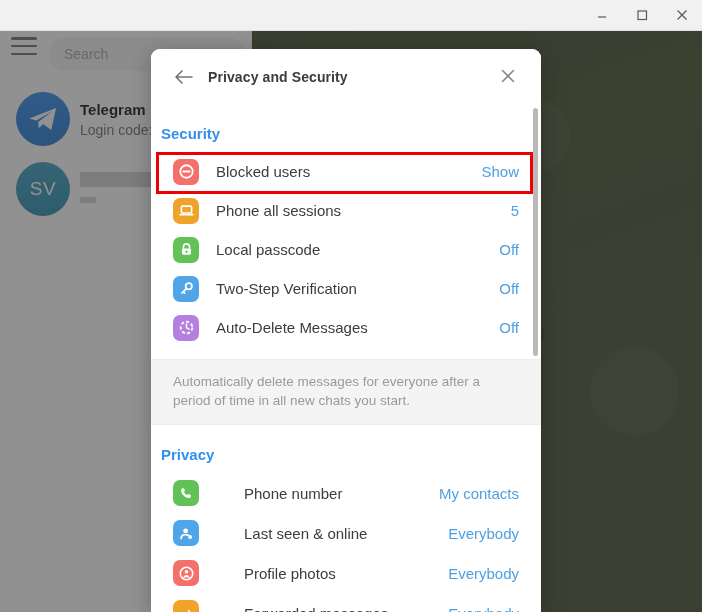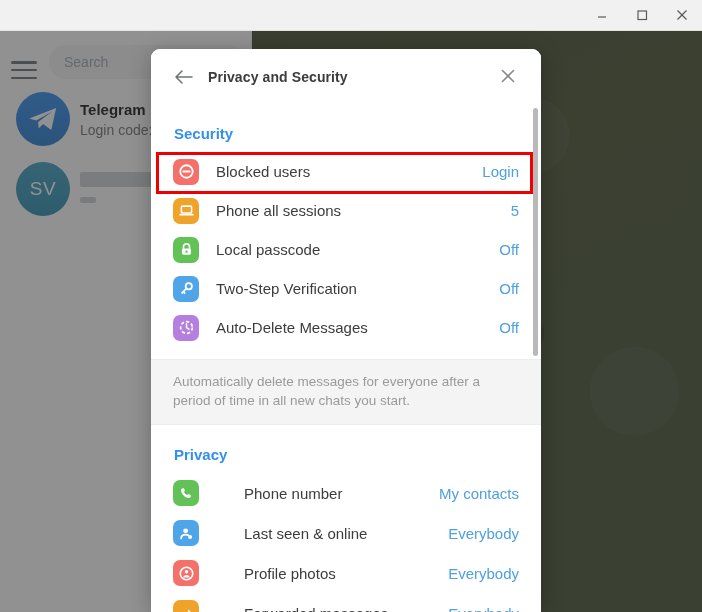--- a/index.html
+++ b/index.html
@@ -55,21 +55,21 @@
     width: 252px;
     height: 581px;
     background: #ffffff;
   }
   .tg-searchrow {
     position: absolute;
     top: 6px; left: 0;
     width: 252px;
     height: 42px;
     display: flex;
-    align-items: flex-end;
+    align-items: flex-start;
   }
   .hamburger {
     width: 26px;
     height: 18px;
     margin-left: 11px;
     display: flex;
     flex-direction: column;
     justify-content: space-between;
   }
   .hamburger span {
@@ -270,21 +270,21 @@
     width: 5px;
     height: 248px;
     border-radius: 3px;
     background: #b9b9b9;
   }
 
   .section-title {
     font-size: 15px;
     font-weight: bold;
     color: #3390ec;
-    padding: 20px 0 10px 23px;
+    padding: 20px 0 10px 10px;
   }
   .section-title.privacy { padding-top: 21px; }
 
   .row {
     position: relative;
     height: 39px;
     display: flex;
     align-items: center;
     padding: 0 22px 0 22px;
     box-sizing: border-box;
@@ -435,21 +435,21 @@
       <div class="section-title">Security</div>
 
       <div class="row">
         <div class="row-icon" style="background:#f4706b">
           <svg width="17" height="17" viewBox="0 0 18 18" aria-hidden="true">
             <circle cx="9" cy="9" r="6.6" fill="none" stroke="#fff" stroke-width="1.9"></circle>
             <line x1="5.6" y1="9" x2="12.4" y2="9" stroke="#fff" stroke-width="1.9" stroke-linecap="round"></line>
           </svg>
         </div>
         <div class="row-label">Blocked users</div>
-        <div class="row-value">Login</div>
+        <div class="row-value">Show</div>
       </div>
 
       <div class="row">
         <div class="row-icon" style="background:#f0a32a">
           <svg width="17" height="17" viewBox="0 0 18 18" aria-hidden="true">
             <rect x="3.6" y="4.4" width="10.8" height="7.2" rx="1.2" fill="none" stroke="#fff" stroke-width="1.7"></rect>
             <line x1="2.2" y1="13.4" x2="15.8" y2="13.4" stroke="#fff" stroke-width="1.7" stroke-linecap="round"></line>
           </svg>
         </div>
         <div class="row-label">Phone all sessions</div>

